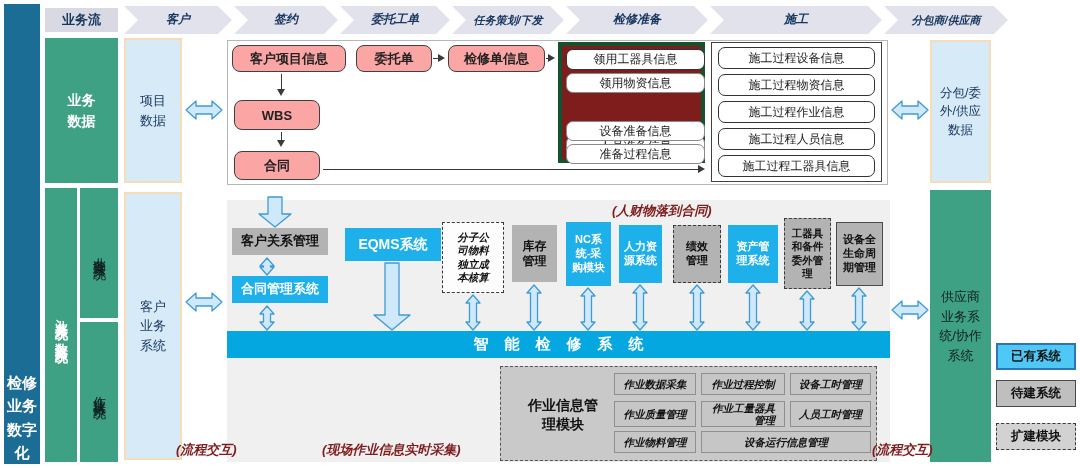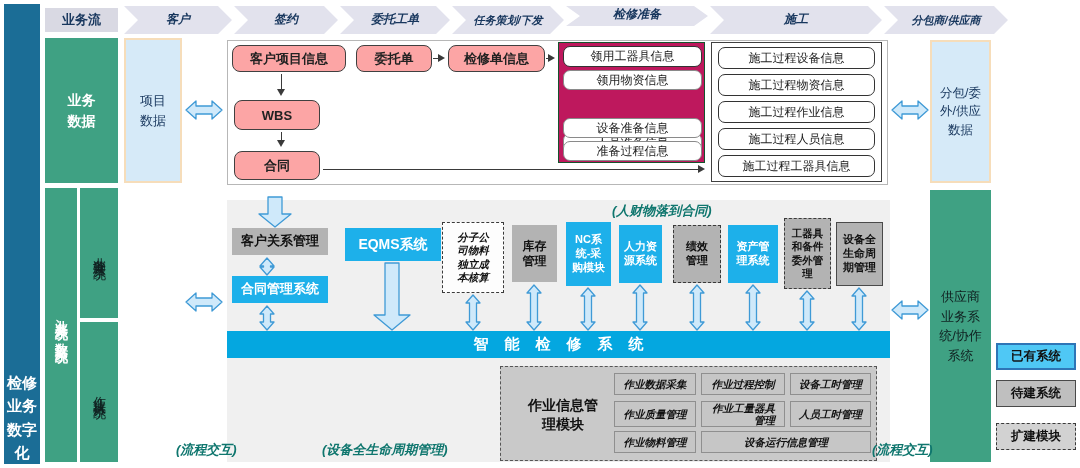--- a/index.html
+++ b/index.html
@@ -18,21 +18,21 @@
   .lblue{background:#d6eaf8;border:2px solid #f6ddba;font-size:13px;color:#17365d;}
   .lblue .inner{width:32px;text-align:center;word-break:break-all;line-height:1.5;}
   
   .chev{background:#e2e2ed;color:#17365d;font-weight:bold;font-style:italic;font-size:12px;
         clip-path:polygon(0 0,calc(100% - 14px) 0,100% 50%,calc(100% - 14px) 100%,0 100%,14px 50%);
         line-height:1.1;}
   .flowlabel{background:#d9d9e3;color:#17365d;font-weight:bold;font-size:13px;}
   
   .toppanel{background:#fff;border:1px solid #b7b7b7;}
   .fbox{background:#fca5a5;border:1.4px solid #404040;border-radius:8px;font-size:13px;font-weight:600;color:#222;}
-  .group{background:#be185d;border:1px solid #14532d;}
+  .group{background:#7f1d1d;border:4px solid #14532d;}
   .group2{background:#fff;border:1.5px solid #404040;}
   .gitem{background:#fff;border:1px solid #8a8a8a;border-radius:7px;font-size:12px;color:#222;}
   .gitem.dark{border:1.4px solid #333;}
   
   .arr-v{position:absolute;width:0;border-left:1.6px solid #3a3a3a;}
   .arr-v::after{content:"";position:absolute;left:-4.9px;bottom:-7px;border:4px solid transparent;border-top:7px solid #3a3a3a;}
   .arr-h{position:absolute;height:0;border-top:1.6px solid #3a3a3a;}
   .arr-h::after{content:"";position:absolute;right:-7px;top:-4.9px;border:4px solid transparent;border-left:7px solid #3a3a3a;}
   
   .midpanel{background:#f0f0f0;}
@@ -43,50 +43,53 @@
   .costbox{background:#fdfdfd;border:1.6px dashed #3a3a3a;color:#111;font-size:10.5px;font-style:italic;font-weight:600;line-height:1.25;}
   .bar{background:#04a7e0;color:#fff;font-size:15px;font-weight:bold;letter-spacing:16px;padding-left:16px;}
   
   .workpanel{background:#c9c9c9;border:1.6px dashed #555;}
   .worktitle{color:#111;font-weight:bold;font-size:14px;line-height:1.35;}
   .witem{background:#c6c6c6;border:1px solid #8f8f8f;color:#111;font-size:10.5px;font-style:italic;font-weight:600;line-height:1.15;}
   
   .leg-exist{background:#4fc8f5;border:2px solid #2e75b6;font-size:12.5px;color:#111;font-weight:600;}
   .leg-plan{background:#bfbfbf;border:1.6px solid #4a4a4a;font-size:12.5px;color:#111;font-weight:600;}
   .leg-exp{background:#d2d2d2;border:1.6px dashed #3a3a3a;font-size:12.5px;color:#111;font-weight:600;text-align:right;}
-  .red{color:#0f766e;font-weight:bold;font-style:italic;font-size:13px;white-space:nowrap;}
+  .red{color:#7f1d1d;font-weight:bold;font-style:italic;font-size:13px;white-space:nowrap;}
 </style>
 </head>
 <body>
 
 <div class="stage">
 
   <div class="abs ctr pillar" style="left:4px;top:4px;width:36px;height:460px;">
     <div class="inner">检修业务数字化</div>
   </div>
 
   <div class="abs ctr flowlabel" style="left:45px;top:8px;width:73px;height:24px;">业务流</div>
 
   <div class="abs ctr chev" style="left:124px;top:6px;width:108px;height:28px;">客户</div>
   <div class="abs ctr chev" style="left:234px;top:6px;width:104px;height:28px;">签约</div>
   <div class="abs ctr chev" style="left:340px;top:6px;width:110px;height:28px;">委托工单</div>
   <div class="abs ctr chev" style="left:452px;top:6px;width:112px;height:28px;font-size:11px;padding:0 16px;">任务策划/下发</div>
-  <div class="abs ctr chev" style="left:566px;top:6px;width:142px;height:20px;font-family:Liberation Mono, monospace;">检修准备</div>
+  <div class="abs ctr chev" style="left:566px;top:6px;width:142px;height:28px;">检修准备</div>
   <div class="abs ctr chev" style="left:710px;top:6px;width:172px;height:28px;">施工</div>
   <div class="abs ctr chev" style="left:884px;top:6px;width:124px;height:28px;font-size:11px;padding:0 16px;">分包商/供应商</div>
 
   <div class="abs ctr green wht" style="left:45px;top:38px;width:73px;height:145px;font-size:14px;">
     <div style="width:32px;word-break:break-all;line-height:1.5;">业务数据</div>
   </div>
   <div class="abs ctr green wht vtext" style="left:45px;top:188px;width:32px;height:274px;font-size:13px;">业务系统、数据系统</div>
   <div class="abs ctr green vtext" style="left:80px;top:188px;width:38px;height:130px;font-size:13px;color:#102020;">业务管理系统</div>
   <div class="abs ctr green vtext" style="left:80px;top:322px;width:38px;height:140px;font-size:13px;color:#102020;">作业执行系统</div>
 
   <div class="abs ctr lblue" style="left:124px;top:38px;width:58px;height:145px;">
     <div class="inner">项目数据</div>
+  </div>
+  <div class="abs ctr lblue" style="left:124px;top:192px;width:58px;height:268px;">
+    <div class="inner">客户业务系统</div>
   </div>
 
   <div class="abs toppanel" style="left:227px;top:40px;width:661px;height:145px;"></div>
   <div class="abs ctr fbox" style="left:232px;top:45px;width:114px;height:27px;">客户项目信息</div>
   <div class="abs ctr fbox" style="left:356px;top:45px;width:76px;height:27px;">委托单</div>
   <div class="abs ctr fbox" style="left:448px;top:45px;width:97px;height:27px;">检修单信息</div>
   <div class="abs ctr fbox" style="left:234px;top:100px;width:86px;height:30px;">WBS</div>
   <div class="abs ctr fbox" style="left:234px;top:151px;width:86px;height:29px;">合同</div>
 
   <div class="abs group" style="left:558px;top:42px;width:147px;height:121px;">
@@ -164,21 +167,21 @@
   <div class="abs ctr green" style="left:930px;top:190px;width:61px;height:272px;font-size:13px;color:#102020;">
     <div style="width:44px;word-break:break-all;line-height:1.5;text-align:center;">供应商业务系统/协作系统</div>
   </div>
 
   <div class="abs ctr leg-exist" style="left:996px;top:343px;width:80px;height:27px;">已有系统</div>
   <div class="abs ctr leg-plan" style="left:996px;top:380px;width:80px;height:27px;">待建系统</div>
   <div class="abs ctr leg-exp" style="left:996px;top:423px;width:80px;height:27px;">扩建模块</div>
 
   <div class="abs red" style="left:612px;top:202px;">(人财物落到合同)</div>
   <div class="abs red" style="left:176px;top:441px;">(流程交互)</div>
-  <div class="abs red" style="left:322px;top:441px;">(设备全生命周期管理)</div>
+  <div class="abs red" style="left:322px;top:441px;">(现场作业信息实时采集)</div>
   <div class="abs red" style="left:872px;top:441px;">(流程交互)</div>
 
 <svg width="38" height="26" viewBox="0 0 38 26" style="position: absolute; left: 185px; top: 97px; overflow: visible;">
       <path d="M1 13 L11 4 L11 9 L27 9 L27 4 L37 13 L27 22 L27 17 L11 17 L11 22 Z" fill="#cfe9fa" stroke="#3f9ad6" stroke-width="1.3" stroke-linejoin="round"></path>
     </svg>
     <svg width="38" height="26" viewBox="0 0 38 26" style="position: absolute; left: 891px; top: 97px; overflow: visible;">
       <path d="M1 13 L11 4 L11 9 L27 9 L27 4 L37 13 L27 22 L27 17 L11 17 L11 22 Z" fill="#cfe9fa" stroke="#3f9ad6" stroke-width="1.3" stroke-linejoin="round"></path>
     </svg>
     <svg width="38" height="26" viewBox="0 0 38 26" style="position: absolute; left: 185px; top: 289px; overflow: visible;">
       <path d="M1 13 L11 4 L11 9 L27 9 L27 4 L37 13 L27 22 L27 17 L11 17 L11 22 Z" fill="#cfe9fa" stroke="#3f9ad6" stroke-width="1.3" stroke-linejoin="round"></path>

